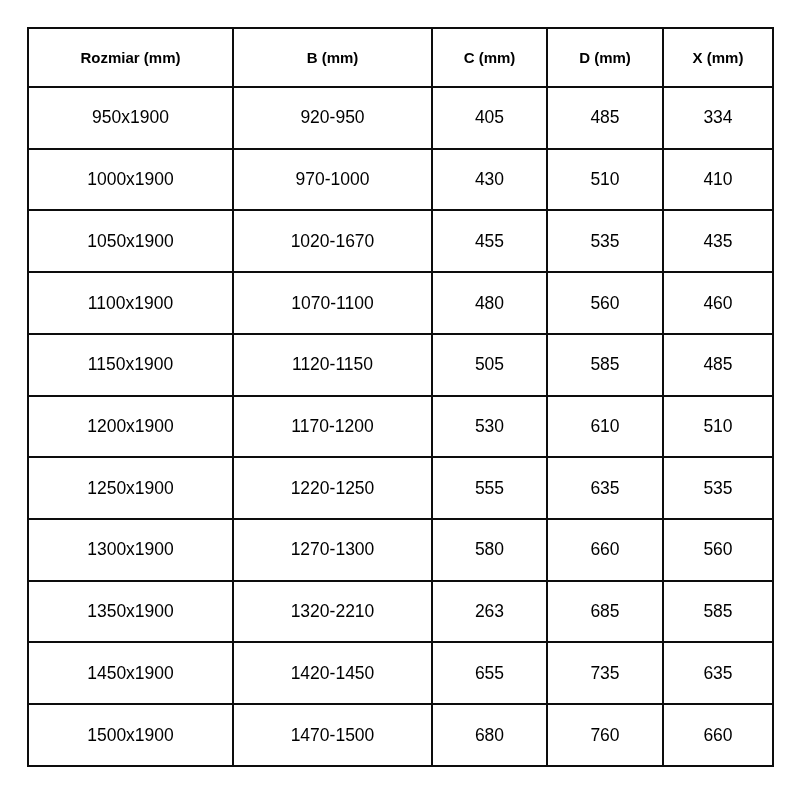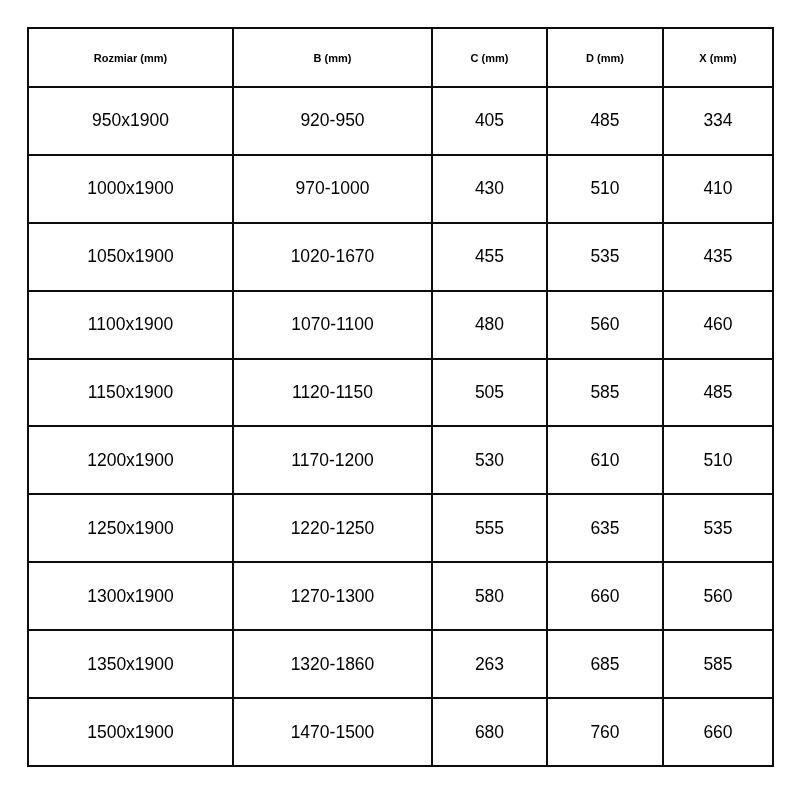--- a/index.html
+++ b/index.html
@@ -28,21 +28,21 @@
   table.size-table th,
   table.size-table td {
     border: 2.5px solid #0d0d0d;
     text-align: center;
     vertical-align: middle;
     padding: 0;
     overflow: hidden;
     white-space: nowrap;
   }
   table.size-table th {
-    font-size: 11px;
+    font-size: 15px;
     font-weight: bold;
     height: 57px;
   }
   table.size-table td {
     font-size: 17.5px;
     font-weight: normal;
     height: 52px;
   }
   col.c-rozmiar { width: 205px; }
   col.c-b { width: 199px; }
@@ -123,24 +123,31 @@
         </tr>
         <tr>
           <td>1300x1900</td>
           <td>1270-1300</td>
           <td>580</td>
           <td>660</td>
           <td>560</td>
         </tr>
         <tr>
           <td>1350x1900</td>
-          <td>1320-1860</td>
+          <td>1320-2210</td>
           <td>263</td>
           <td>685</td>
           <td>585</td>
+        </tr>
+        <tr>
+          <td>1450x1900</td>
+          <td>1420-1450</td>
+          <td>655</td>
+          <td>735</td>
+          <td>635</td>
         </tr>
         <tr>
           <td>1500x1900</td>
           <td>1470-1500</td>
           <td>680</td>
           <td>760</td>
           <td>660</td>
         </tr>
       </tbody>
   </table>

